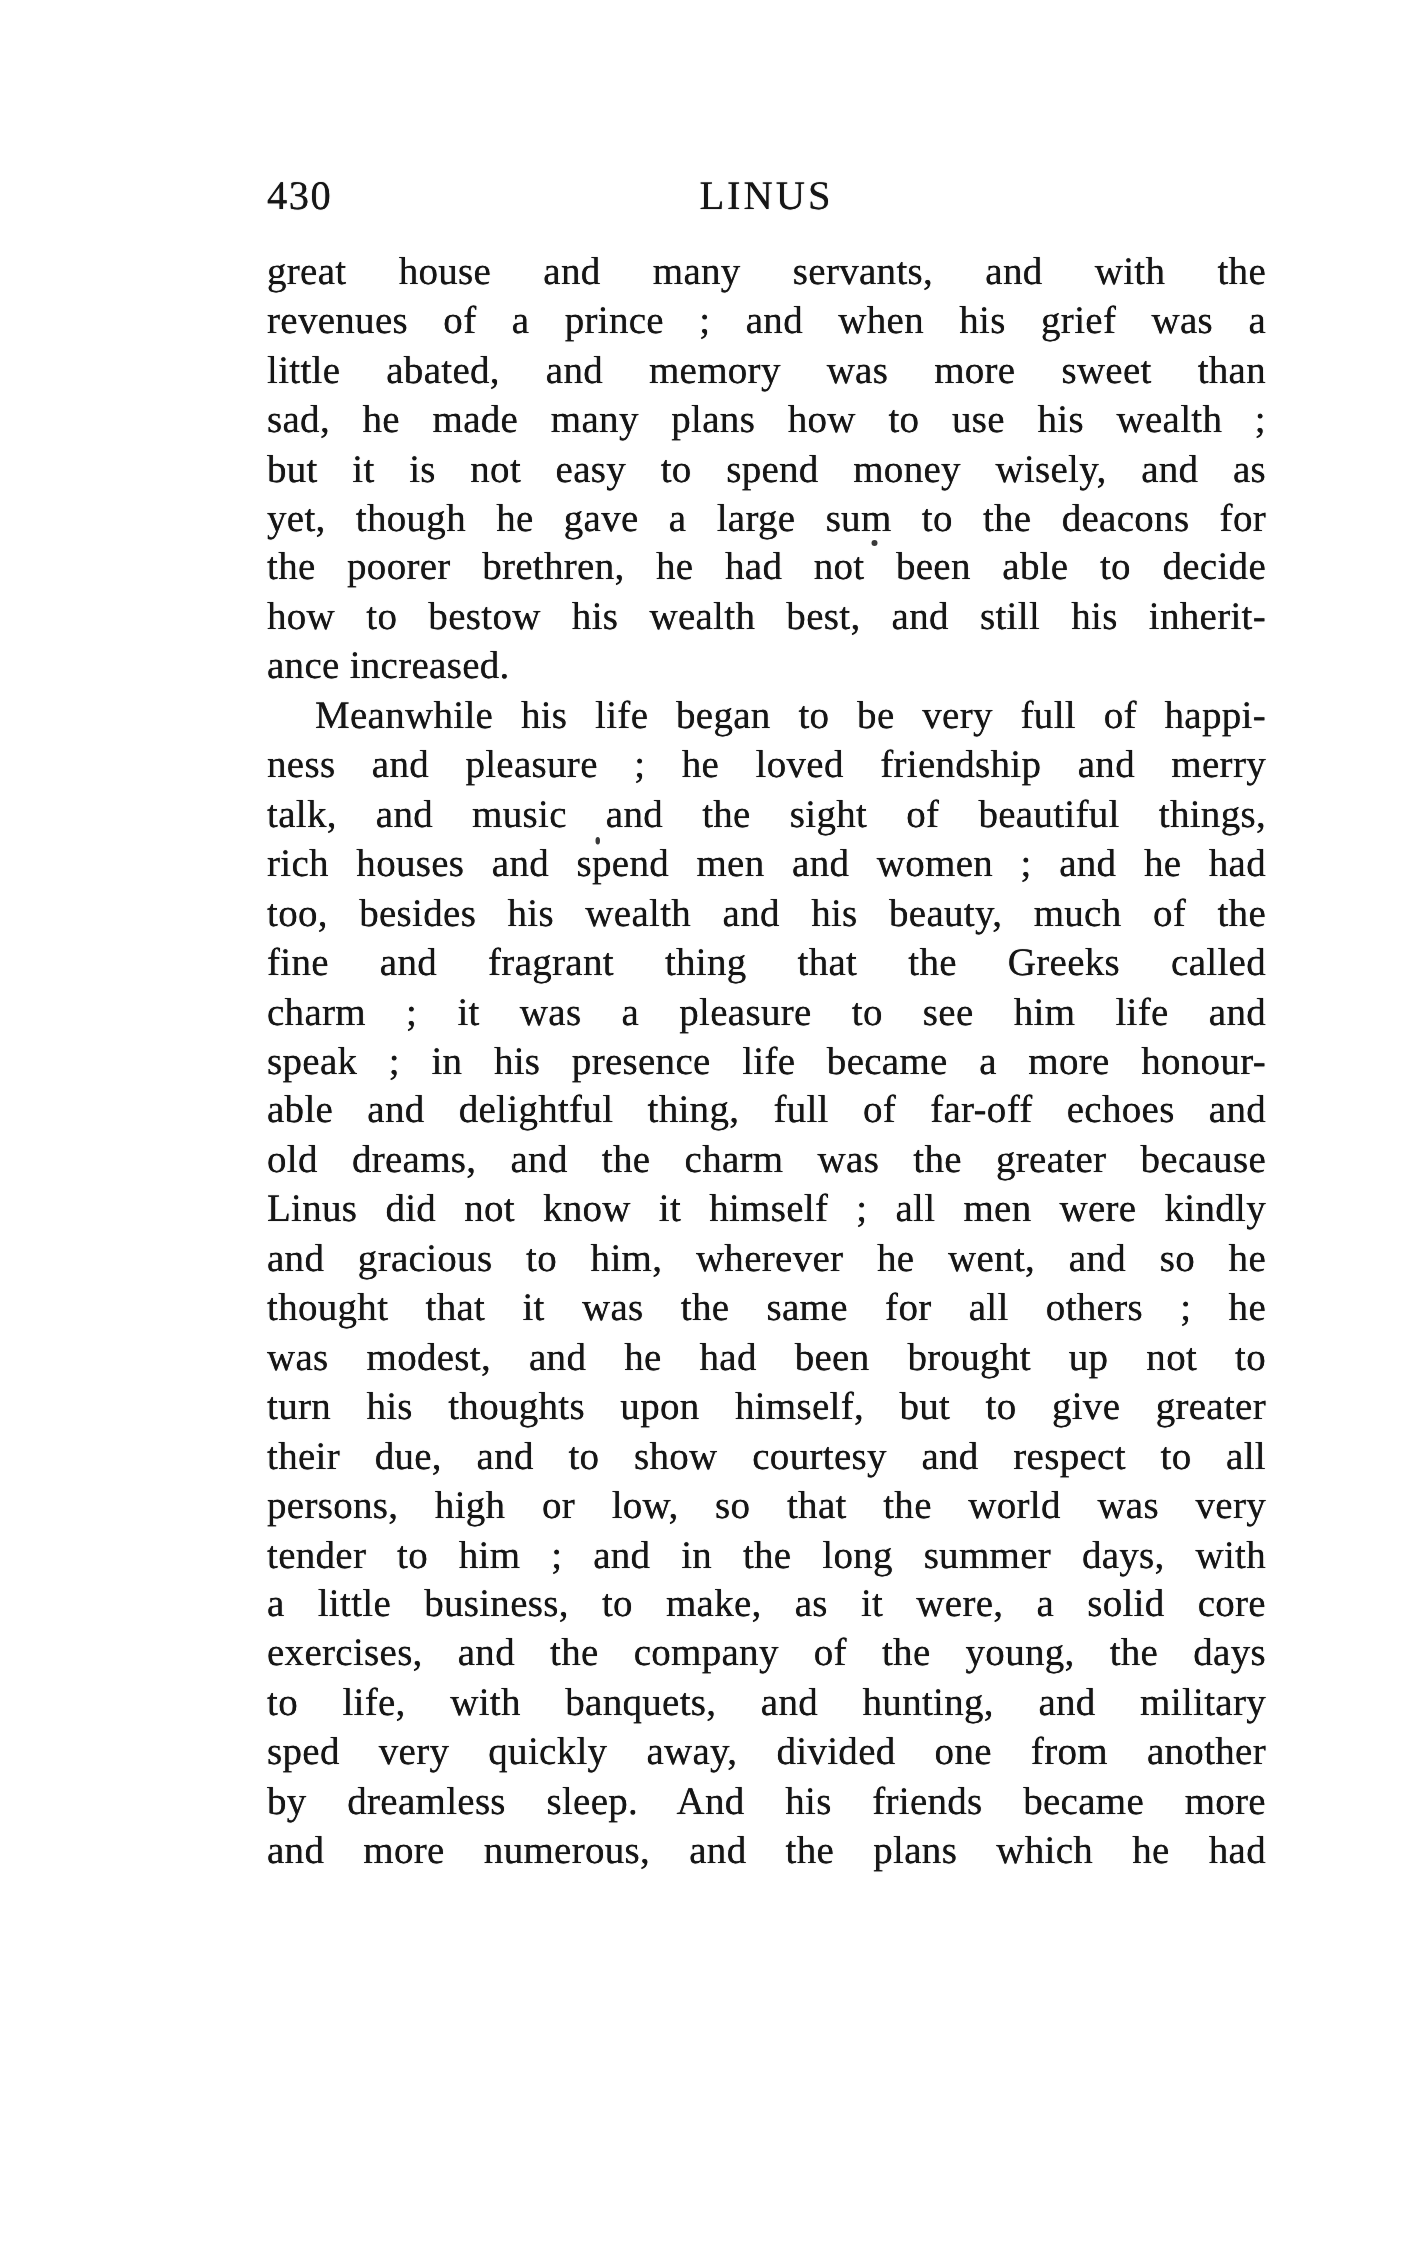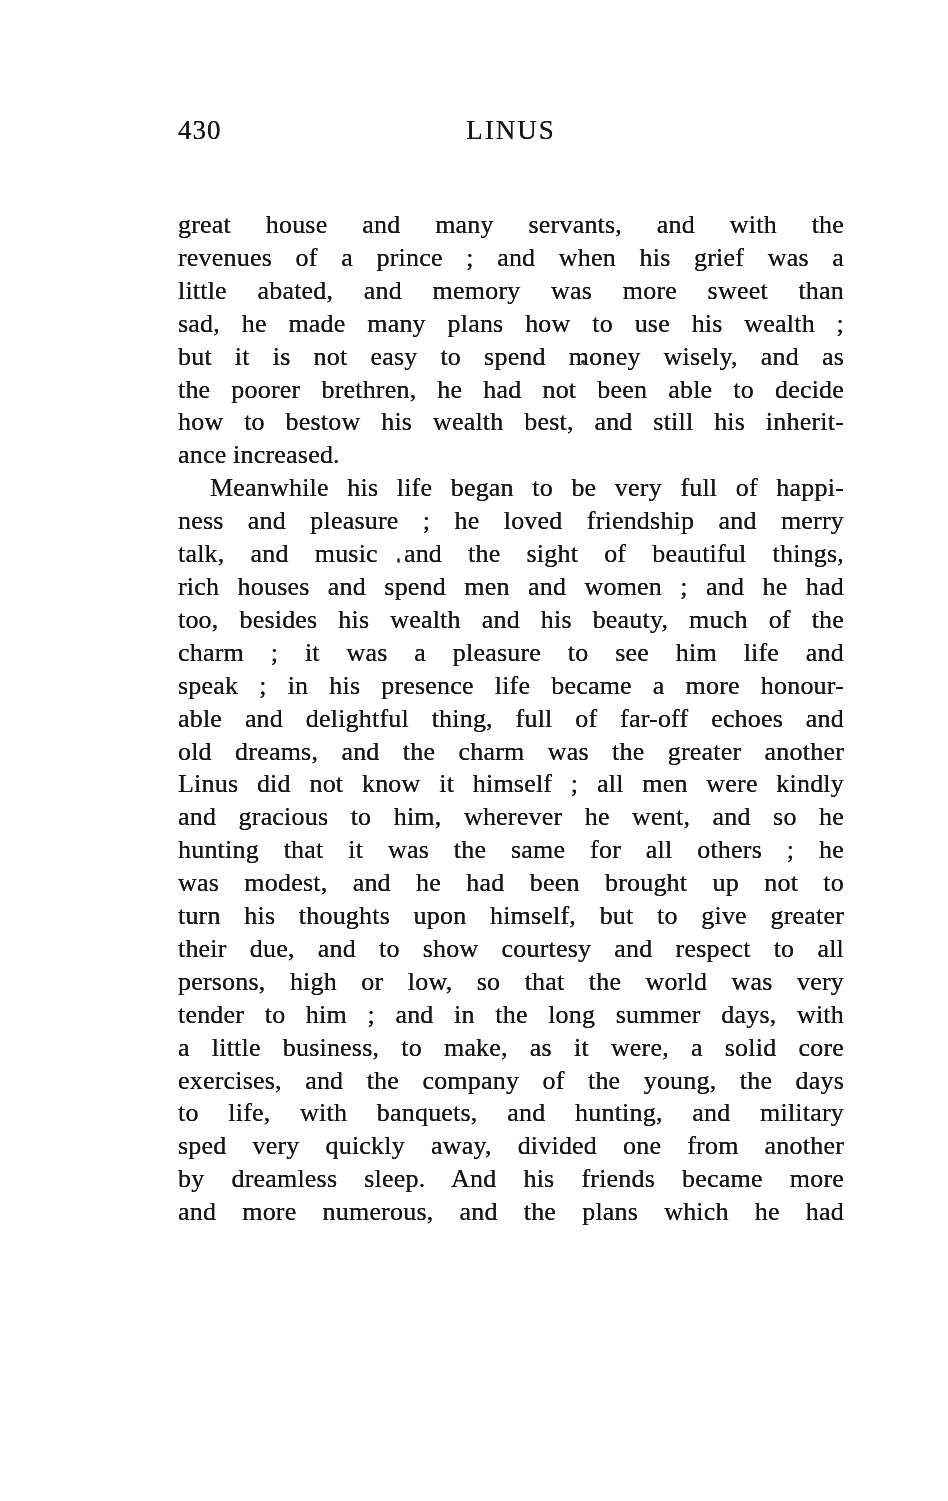--- a/index.html
+++ b/index.html
@@ -47,21 +47,20 @@
   .header-spacer { justify-self: end; }
   .text-block {
     position: absolute;
     left: 178px;
     top: 165px;
     width: 666px;
     font-size: 26px;
     line-height: 32.9px;
     letter-spacing: 0.2px;
     text-shadow: 0 0 0.45px var(--ink);
-    margin-top: 44px;
   }
   .paragraph { margin: 0; }
   .line {
     text-align: justify;
     text-align-last: justify;
     white-space: normal;
   }
   .line.flush-left { text-align-last: left; }
   .line.indent { text-indent: 32px; font-family: Liberation Serif, serif; }
   .ink-speck {
@@ -83,37 +82,39 @@
     <span class="header-spacer"></span>
   </div>
 
   <div class="text-block">
       <div class="paragraph">
         <div class="line">great house and many servants, and with the</div>
         <div class="line">revenues of a prince ; and when his grief was a</div>
         <div class="line">little abated, and memory was more sweet than</div>
         <div class="line">sad, he made many plans how to use his wealth ;</div>
         <div class="line">but it is not easy to spend money wisely, and as</div>
+        <div class="line">yet, though he gave a large sum to the deacons for</div>
         <div class="line">the poorer brethren, he had not been able to decide</div>
         <div class="line">how to bestow his wealth best, and still his inherit-</div>
         <div class="line flush-left">ance increased.</div>
       </div>
       <div class="paragraph">
         <div class="line indent">Meanwhile his life began to be very full of happi-</div>
         <div class="line">ness and pleasure ; he loved friendship and merry</div>
         <div class="line">talk, and music and the sight of beautiful things,</div>
         <div class="line">rich houses and spend men and women ; and he had</div>
         <div class="line">too, besides his wealth and his beauty, much of the</div>
+        <div class="line">fine and fragrant thing that the Greeks called</div>
         <div class="line">charm ; it was a pleasure to see him life and</div>
         <div class="line">speak ; in his presence life became a more honour-</div>
         <div class="line">able and delightful thing, full of far-off echoes and</div>
-        <div class="line">old dreams, and the charm was the greater another</div>
+        <div class="line">old dreams, and the charm was the greater because</div>
         <div class="line">Linus did not know it himself ; all men were kindly</div>
         <div class="line">and gracious to him, wherever he went, and so he</div>
-        <div class="line">hunting that it was the same for all others ; he</div>
+        <div class="line">thought that it was the same for all others ; he</div>
         <div class="line">was modest, and he had been brought up not to</div>
         <div class="line">turn his thoughts upon himself, but to give greater</div>
         <div class="line">their due, and to show courtesy and respect to all</div>
         <div class="line">persons, high or low, so that the world was very</div>
         <div class="line">tender to him ; and in the long summer days, with</div>
         <div class="line">a little business, to make, as it were, a solid core</div>
         <div class="line">exercises, and the company of the young, the days</div>
         <div class="line">to life, with banquets, and hunting, and military</div>
         <div class="line">sped very quickly away, divided one from another</div>
         <div class="line">by dreamless sleep.  And his friends became more</div>

